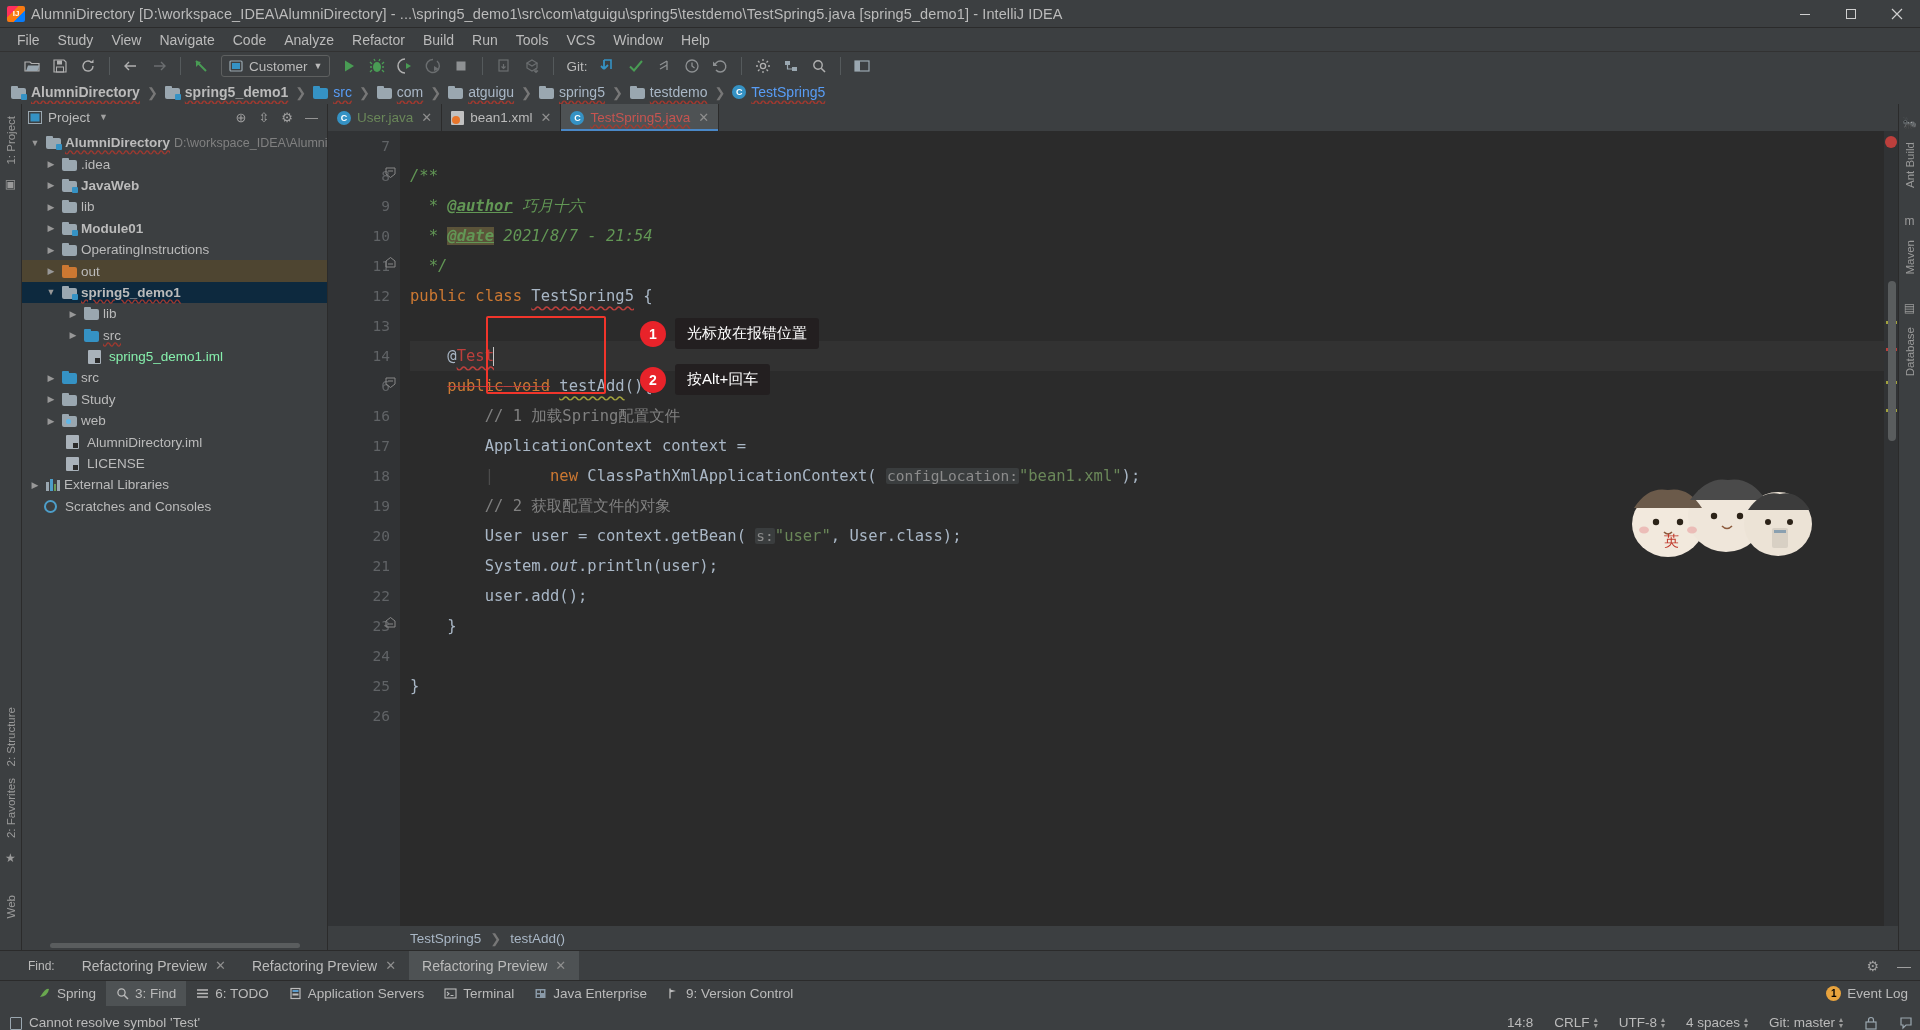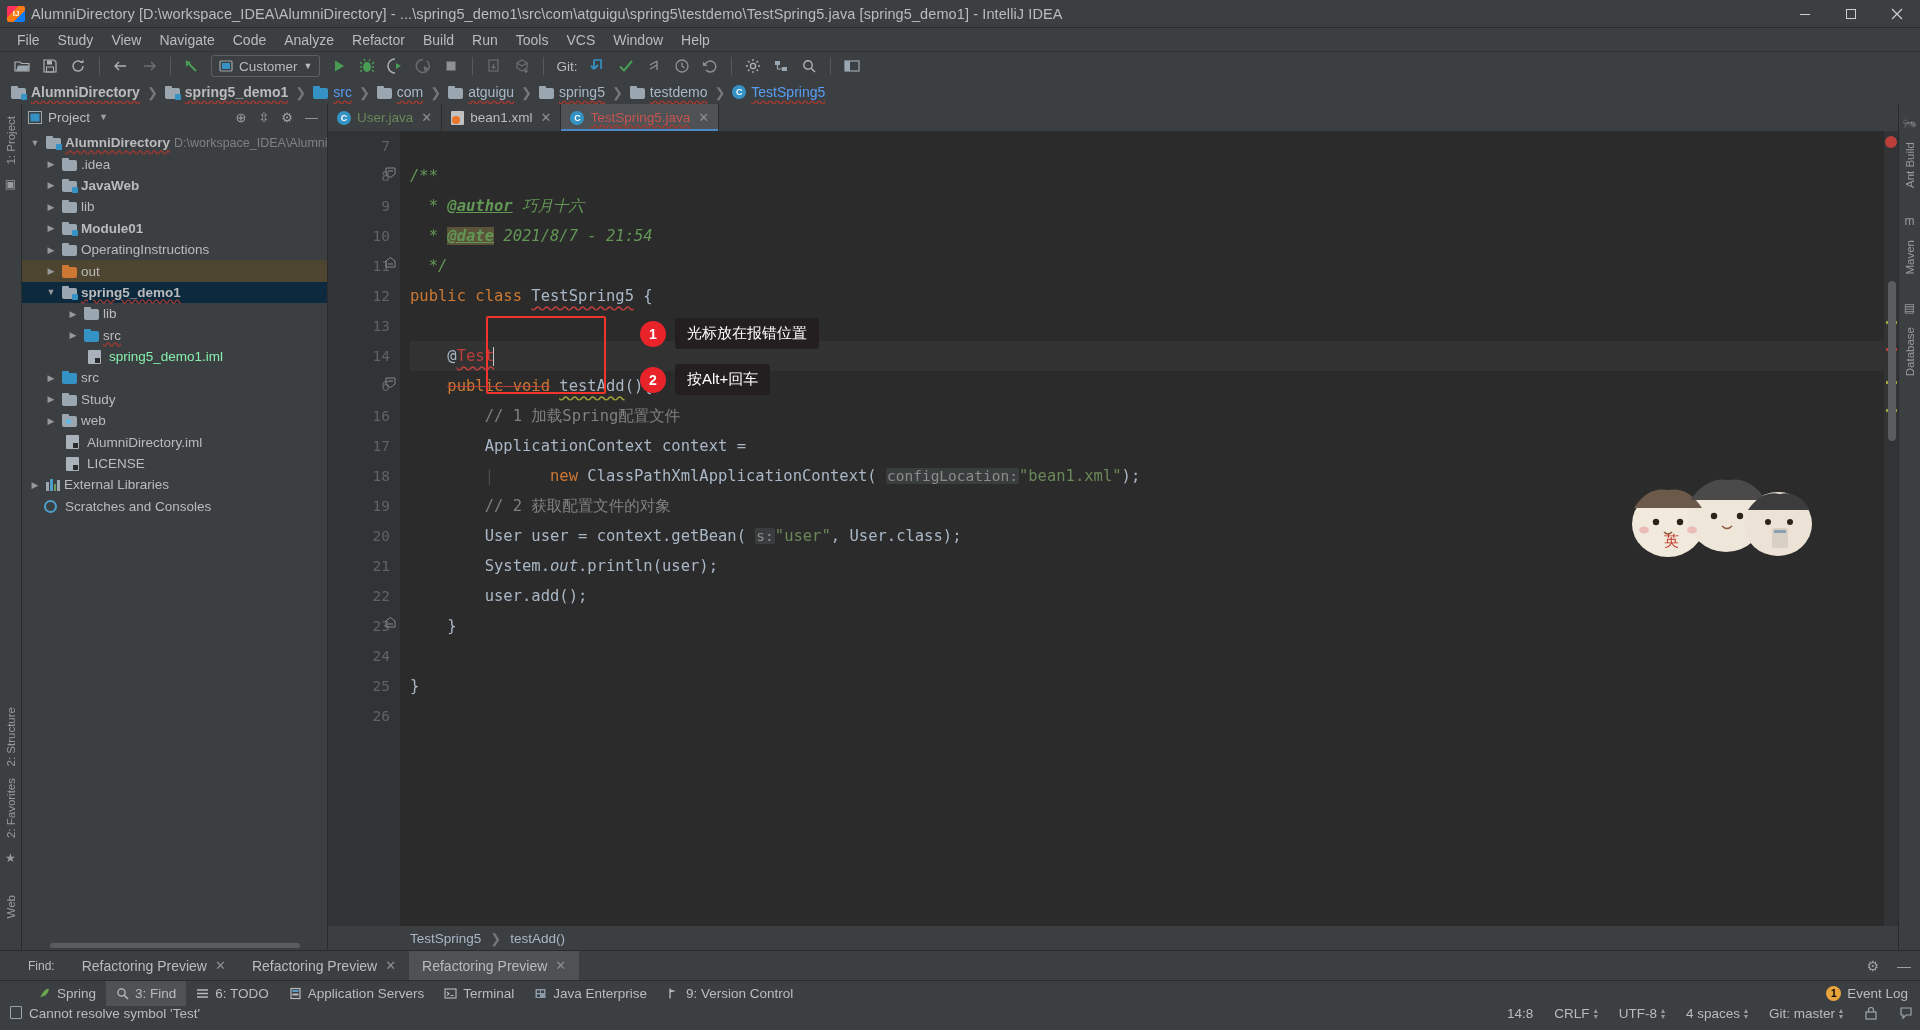--- a/index.html
+++ b/index.html
@@ -39,21 +39,21 @@
     height: 24px; background: #3c3f41; display: flex; align-items: center;
     padding-left: 8px; flex: none; border-bottom: 1px solid #323232;
   }
   .menu-item {
     color: #bbbbbb; font-size: 14px; padding: 2px 9px; white-space: nowrap; cursor: default;
   }
 
   
   .toolbar {
     height: 28px; background: #3c3f41; display: flex; align-items: center;
-    padding-left: 9px; gap: 2px; flex: none;
+    padding-left: 19px; gap: 2px; flex: none;
   }
   .tool-btn {
     width: 26px; height: 24px; display: flex; align-items: center; justify-content: center;
     border-radius: 3px;
   }
   .tsep { width: 1px; height: 18px; background: #555a5c; margin: 0 6px; flex: none; }
   .run-config {
     display: flex; align-items: center; gap: 6px; height: 22px;
     border: 1px solid #5e6060; border-radius: 3px; padding: 0 7px; margin: 0 4px;
     color: #bbbbbb; font-size: 13.5px;
@@ -235,21 +235,21 @@
     color: #bbbbbb; font-size: 13.5px; white-space: nowrap;
   }
   .twt.active { background: #4e5254; }
   .toolwin .sp { flex: 1; }
   .evlog { display: flex; align-items: center; gap: 6px; color: #bbbbbb; font-size: 13.5px; padding-right: 12px; }
   .ev-dot { width: 15px; height: 15px; border-radius: 50%; background: #e8a33d; color: #000;
     font-size: 10px; display: flex; align-items: center; justify-content: center; font-weight: bold; }
 
   
   .statusbar {
-    height: 24px; background: #3c3f41; display: flex; align-items: flex-start; flex: none;
+    height: 24px; background: #3c3f41; display: flex; align-items: flex-end; flex: none;
     padding-left: 10px; gap: 7px; color: #bbbbbb; font-size: 13.5px;
   }
   .statusbar .sp { flex: 1; }
   .sb-item { padding: 0 7px; white-space: nowrap; display: flex; align-items: center; gap: 4px; }
   .chev { font-size: 8px; color: #9a9a9a; display:flex; flex-direction:column; line-height:6px;}
   .doc-ico { width: 12px; height: 13px; border: 1.4px solid #9aa7b0; border-radius: 1px; flex: none; }
 
   svg.ic { display:block; }
 </style>
 </head>

